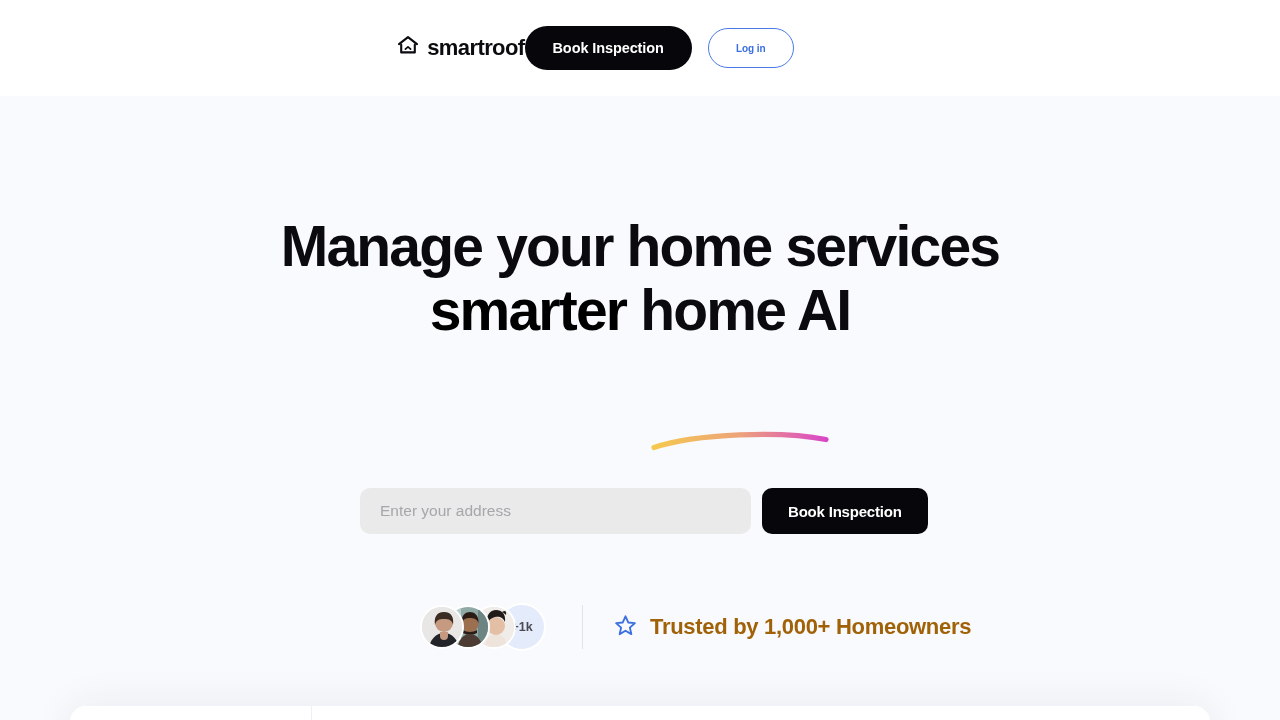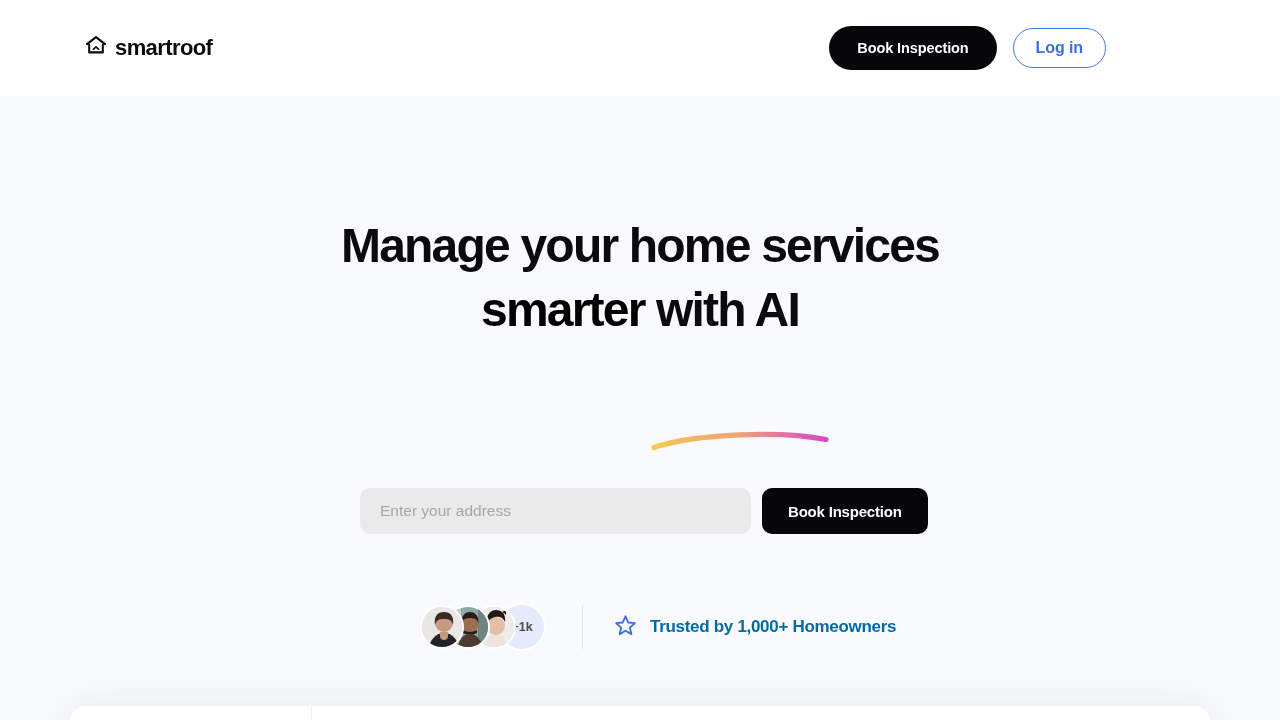--- a/index.html
+++ b/index.html
@@ -26,21 +26,21 @@
 
   
   .header {
     position: absolute;
     top: 0; left: 0;
     width: 1188px;
     height: 96px;
     background: #ffffff;
     display: flex;
     align-items: center;
-    justify-content: space-between;
+    justify-content: center;
     padding: 0 82px 0 84px;
     z-index: 20;
   }
 
   .logo {
     display: flex;
     align-items: center;
     gap: 7px;
     font-size: 22px;
     letter-spacing: -0.6px;
@@ -74,21 +74,21 @@
     font-family: inherit;
   }
 
   .btn-login {
     height: 40px;
     min-width: 86px;
     padding: 0 22px;
     border-radius: 999px;
     background: #ffffff;
     color: #3b6fe0;
-    font-size: 16px;
+    font-size: 10px;
     font-weight: 700;
     letter-spacing: -0.1px;
     border: 1.6px solid #4a7ae8;
     cursor: pointer;
     display: flex;
     align-items: center;
     justify-content: center;
     font-family: inherit;
   }
 
@@ -100,21 +100,21 @@
     height: 624px;
     background: #f9fafd;
   }
 
   .headline {
     position: absolute;
     top: 118px;
     left: 0;
     width: 1280px;
     text-align: center;
-    font-size: 48px;
+    font-size: 57px;
     line-height: 64px;
     font-weight: 700;
     letter-spacing: -1.8px;
     color: #0a0a0f;
   }
   .headline .accent { color: #000000; }
 
   .swoosh {
     position: absolute;
     top: 331px;
@@ -217,23 +217,23 @@
     background: #e3e3e8;
     margin: 0 30px 0 36px;
   }
 
   .trust {
     display: flex;
     align-items: center;
     gap: 12px;
   }
   .trust-text {
-    font-size: 17px;
-    font-weight: 700;
-    color: #0369a1;
+    font-size: 22px;
+    font-weight: 700;
+    color: #a16207;
     letter-spacing: -0.3px;
   }
 
   
   .dashboard {
     position: absolute;
     top: 610px;
     left: 70px;
     width: 1140px;
     height: 150px;
@@ -293,21 +293,21 @@
     <div class="header-actions">
       <button class="btn-book-header">Book Inspection</button>
       <button class="btn-login">Log in</button>
     </div>
   </div>
 
   <div class="hero">
 
     <h1 class="headline">
       <span>Manage your home services</span><br>
-      <span class="accent">smarter</span><span> with AI</span>
+      <span class="accent">smarter</span><span> home AI</span>
     </h1>
 
     <span class="swoosh">
       <svg width="190" height="26" viewBox="0 0 190 26" fill="none">
         <defs>
           <linearGradient id="swooshGrad" x1="0" y1="0" x2="1" y2="0">
             <stop offset="0%" stop-color="#f5c94e"></stop>
             <stop offset="50%" stop-color="#eda37a"></stop>
             <stop offset="100%" stop-color="#d946c8"></stop>
           </linearGradient>

